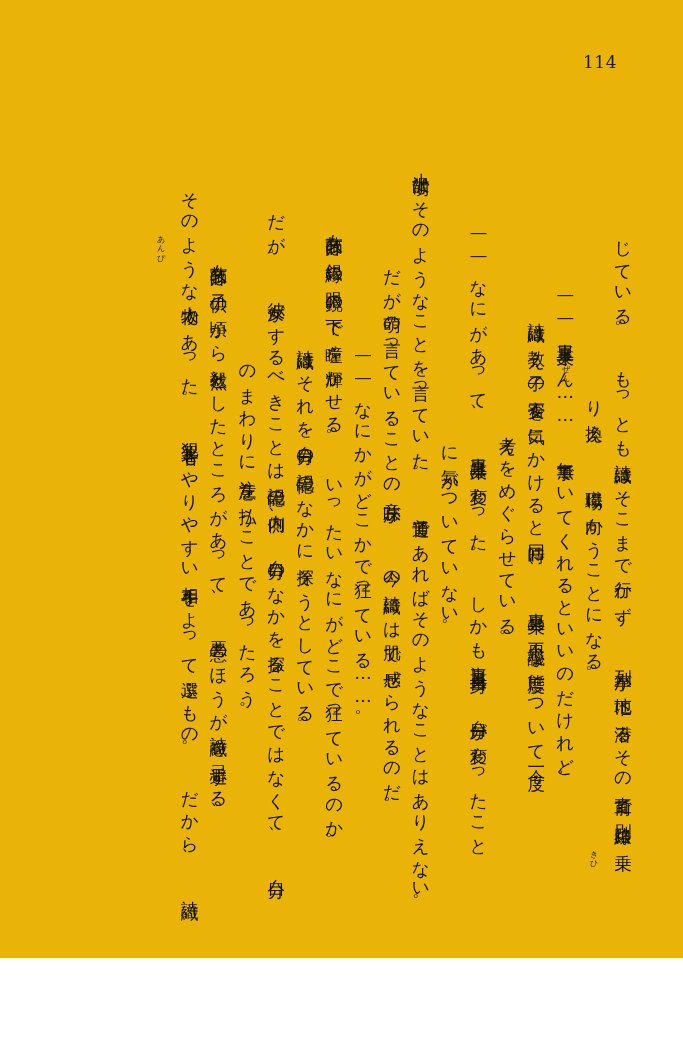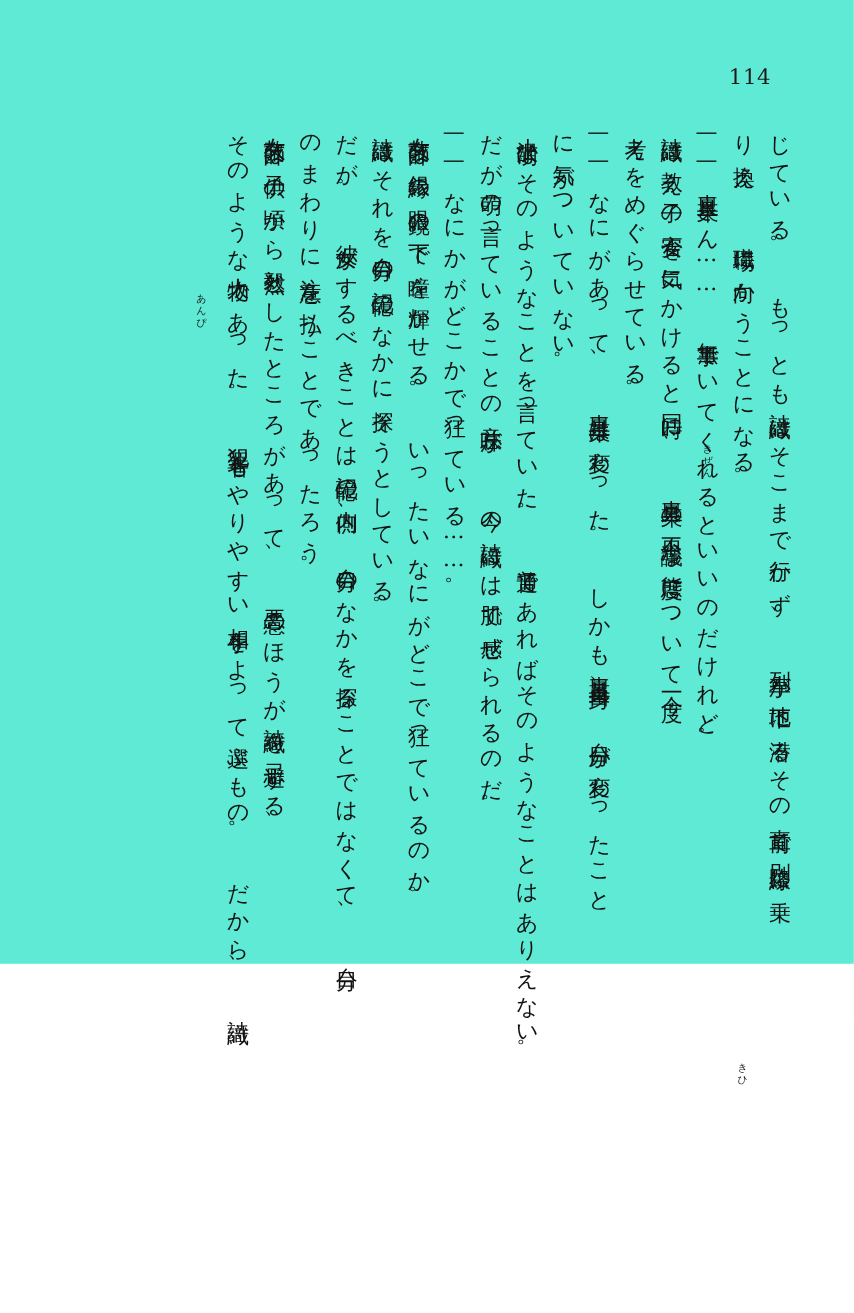--- a/index.html
+++ b/index.html
@@ -11,22 +11,23 @@
     width: 683px;
     height: 1050px;
     overflow: hidden;
     font-family: "DejaVu Serif", "Liberation Serif", serif;
     color: #111111;
   }
 
   .page {
     position: relative;
     width: 683px;
-    height: 771px;
-    background: #5eead4;
+    height: 958px;
+    background: #eab308;
+    text-align: center;
   }
 
   
   .page-number {
     position: absolute;
     top: 52px;
     right: 66px;
     font-size: 17px;
     letter-spacing: 0.5px;
     color: #1a1a1a;

